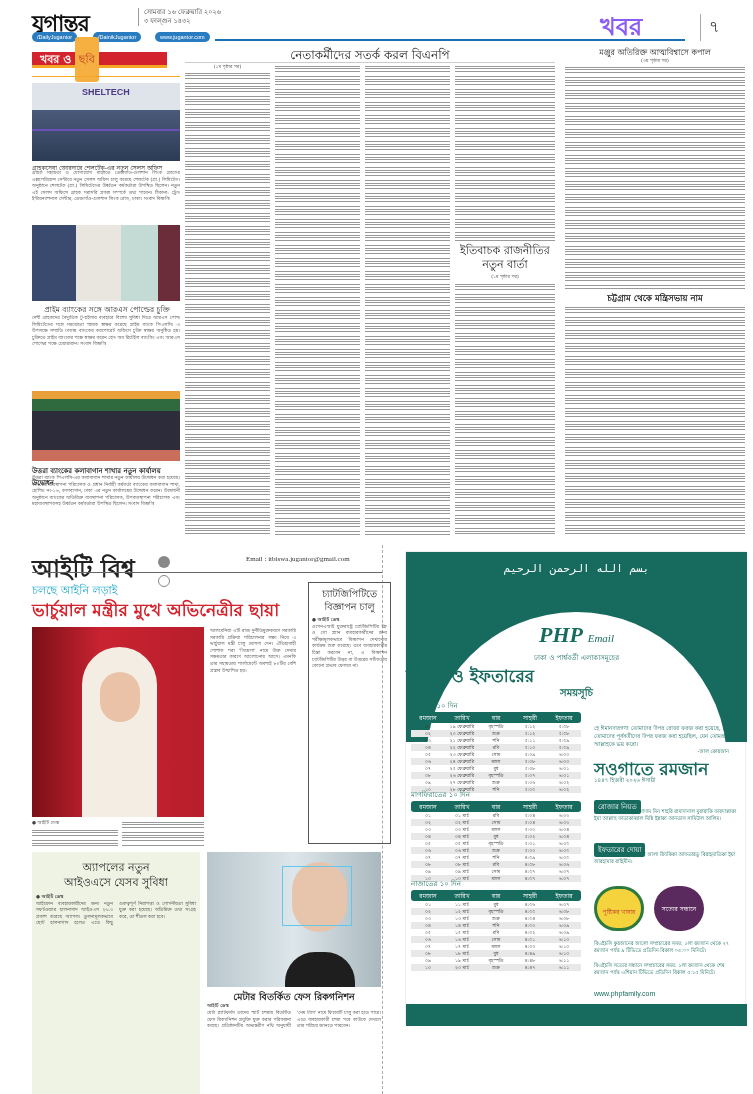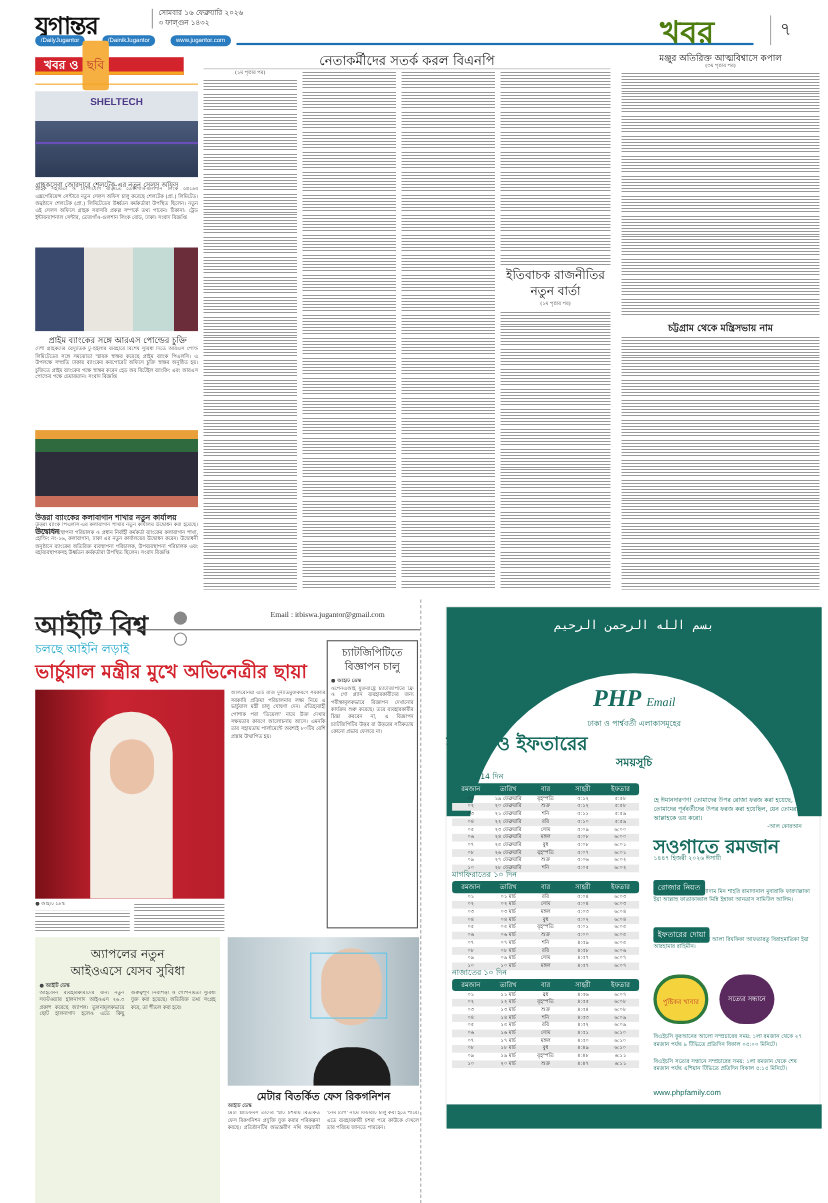--- a/index.html
+++ b/index.html
@@ -2,21 +2,21 @@
 <html><head>
 <meta charset="utf-8">
 <style>
 *{box-sizing:border-box;margin:0;padding:0}
 body{width:753px;height:1094px;background:#fff;font-family:"DejaVu Serif",serif;color:#222;overflow:hidden;position:relative}
 .abs{position:absolute}
 .masthead-logo{left:32px;top:6px;font-size:22px;font-weight:bold;color:#111;letter-spacing:-1px}
 .masthead-date{left:138px;top:8px;font-size:6.5px;line-height:9px;color:#333;border-left:1px solid #999;padding-left:5px}
 .social{top:32px;height:10px;border-radius:5px;background:#2a7cc1;color:#fff;font-family:"Liberation Sans",sans-serif;font-size:5.5px;line-height:10px;padding:0 5px}
 .topline{left:215px;top:39px;width:470px;height:2px;background:#1b6fb3}
-.section-title{left:600px;top:8px;font-size:28px;font-weight:bold;color:#4d7c0f;font-family:"DejaVu Sans",sans-serif}
+.section-title{left:600px;top:8px;font-size:24px;font-weight:bold;color:#8b5cf6;font-family:"DejaVu Sans",sans-serif}
 .page-num{left:700px;top:14px;font-size:16px;color:#333;border-left:1px solid #aaa;padding-left:8px}
 .col-text{font-size:4.6px;line-height:6.6px;color:#444;text-align:justify;overflow:hidden}
 .hline{background:repeating-linear-gradient(#fff 0,#fff 1.8px,#999 1.8px,#999 2.6px)}
 .photo{background:#7d8fa6;overflow:hidden}
 .headline{font-family:"DejaVu Sans",sans-serif;color:#222;text-align:center}
 .khobor-banner{left:32px;top:52px;width:135px;height:16px;background:#d3232d;color:#fff;font-family:"DejaVu Sans",sans-serif;font-size:11px;line-height:16px;padding-left:8px;border-bottom:3px solid #f5a623}
 .khobor-banner span{background:#f5b041;color:#c0392b;padding:16px 4px;border-radius:3px}
 .it-logo{left:32px;top:550px;font-size:24px;font-family:"DejaVu Sans",sans-serif;color:#222;font-weight:bold}
 .email{left:246px;top:555px;font-size:7px;font-family:"Liberation Serif",serif;color:#333}
 .ad{left:405px;top:551px;width:341px;height:474px;background:#fff;border:1px solid #eee}
@@ -99,21 +99,21 @@
 <div class="abs" style="left:32px;top:597px;font-size:17px;color:#d3232d;font-family:'DejaVu Sans',sans-serif;font-weight:bold">ভার্চুয়াল মন্ত্রীর মুখে অভিনেত্রীর ছায়া</div>
 <div class="abs photo" style="left:32px;top:627px;width:172px;height:190px;background:linear-gradient(90deg,#7a1018,#c92330 40%,#b81e2b)">
   <div style="position:absolute;left:50px;top:20px;width:75px;height:170px;background:#f3ede3;border-radius:40px 40px 0 0"></div>
   <div style="position:absolute;left:68px;top:45px;width:40px;height:50px;background:#e9c2a8;border-radius:20px"></div>
 </div>
 <div class="abs col-text" style="left:32px;top:820px;width:86px">● আইটি ডেস্ক</div>
 <div class="abs hline" style="left:32px;top:828px;width:86px;height:20px"></div>
 <div class="abs hline" style="left:122px;top:820px;width:82px;height:28px"></div>
 <div class="abs col-text" style="left:210px;top:628px;width:86px;height:220px">আলবেনিয়া এটি রাজ দুর্নীতিমুক্তকরণে সরকারি সরকারি প্রক্রিয়া পরিচালনার লক্ষ্য নিয়ে এ ভার্চুয়াল মন্ত্রী চালু ঘোষণা দেন। ঐতিহ্যবাহী পোশাক পরা 'ডিয়েলা' নামে উক্ত দেখার সক্ষমতার কারণে আলোচনায় আসে। এমনকি তার সহায়তায় পার্লামেন্টে অবশ্যই ৮০টির বেশি প্রস্তাব উত্থাপিত হয়।</div>
 
-<div class="abs" style="left:297px;top:582px;width:83px;height:262px;border:1px solid #555">
+<div class="abs" style="left:308px;top:582px;width:83px;height:262px;border:1px solid #555">
   <div class="headline" style="font-size:9.5px;line-height:13px;padding:4px 2px">চ্যাটজিপিটিতে বিজ্ঞাপন চালু</div>
   <div class="col-text" style="padding:0 3px;font-weight:bold">● আইটি ডেস্ক</div>
   <div class="col-text" style="padding:0 3px;height:200px">ওপেনএআই যুক্তরাষ্ট্রে চ্যাটজিপিটির ফ্রি ও গো প্ল্যান ব্যবহারকারীদের জন্য পরীক্ষামূলকভাবে বিজ্ঞাপন দেখানোর কার্যক্রম শুরু করেছে। তবে ব্যবহারকারীর চিন্তা করবেন না, এ বিজ্ঞাপন চ্যাটজিপিটির উত্তর বা উত্তরের সঠিকতায় কোনো প্রভাব ফেলবে না।</div>
 </div>
 
 <div class="abs" style="left:32px;top:852px;width:168px;height:242px;background:#eef3e4">
   <div class="headline" style="font-size:11px;line-height:15px;padding-top:8px">
     <div>অ্যাপলের নতুন</div>
     <div>আইওএসে যেসব সুবিধা</div>
   </div>
@@ -133,21 +133,21 @@
 <div class="abs ad">
   <div class="abs ad-top"></div>
   <div class="abs ad-arch"></div>
   <div class="abs" style="left:0;top:10px;width:341px;text-align:center;color:#fff;font-size:11px;font-family:Liberation Mono, monospace">بسم الله الرحمن الرحيم</div>
   <div class="abs" style="left:0;top:70px;width:341px;text-align:center;color:#176b5e;font-family:'Liberation Serif',serif;font-style:italic;font-weight:bold;font-size:22px"><span>PHP</span> <span style="font-size:11px;font-weight:normal">Email</span></div>
   <div class="abs green-text" style="left:0;top:100px;width:341px;text-align:center;font-size:7px">ঢাকা ও পার্শ্ববর্তী এলাকাসমূহের</div>
   <div class="abs green-text" style="left:0;top:111px;width:406px;text-align:left;font-size:17px;font-weight:bold">সাহরী ও ইফতারের</div>
   <div class="abs green-text" style="left:0;top:133px;width:341px;text-align:center;font-size:10px;font-weight:bold">সময়সূচি</div>
 
   <div class="abs" style="left:5px;top:148px;width:170px">
-    <div class="tbl-title">রহমতের 14 দিন</div>
+    <div class="tbl-title">রহমতের ১০ দিন</div>
     <div class="tbl-head">
       <span>রমজান</span>
         <span>তারিখ</span>
         <span>বার</span>
         <span>সাহরী</span>
         <span>ইফতার</span>
     </div>
     <div id="tbl0">
         <div class="tbl-row">
           <span>০১</span>

